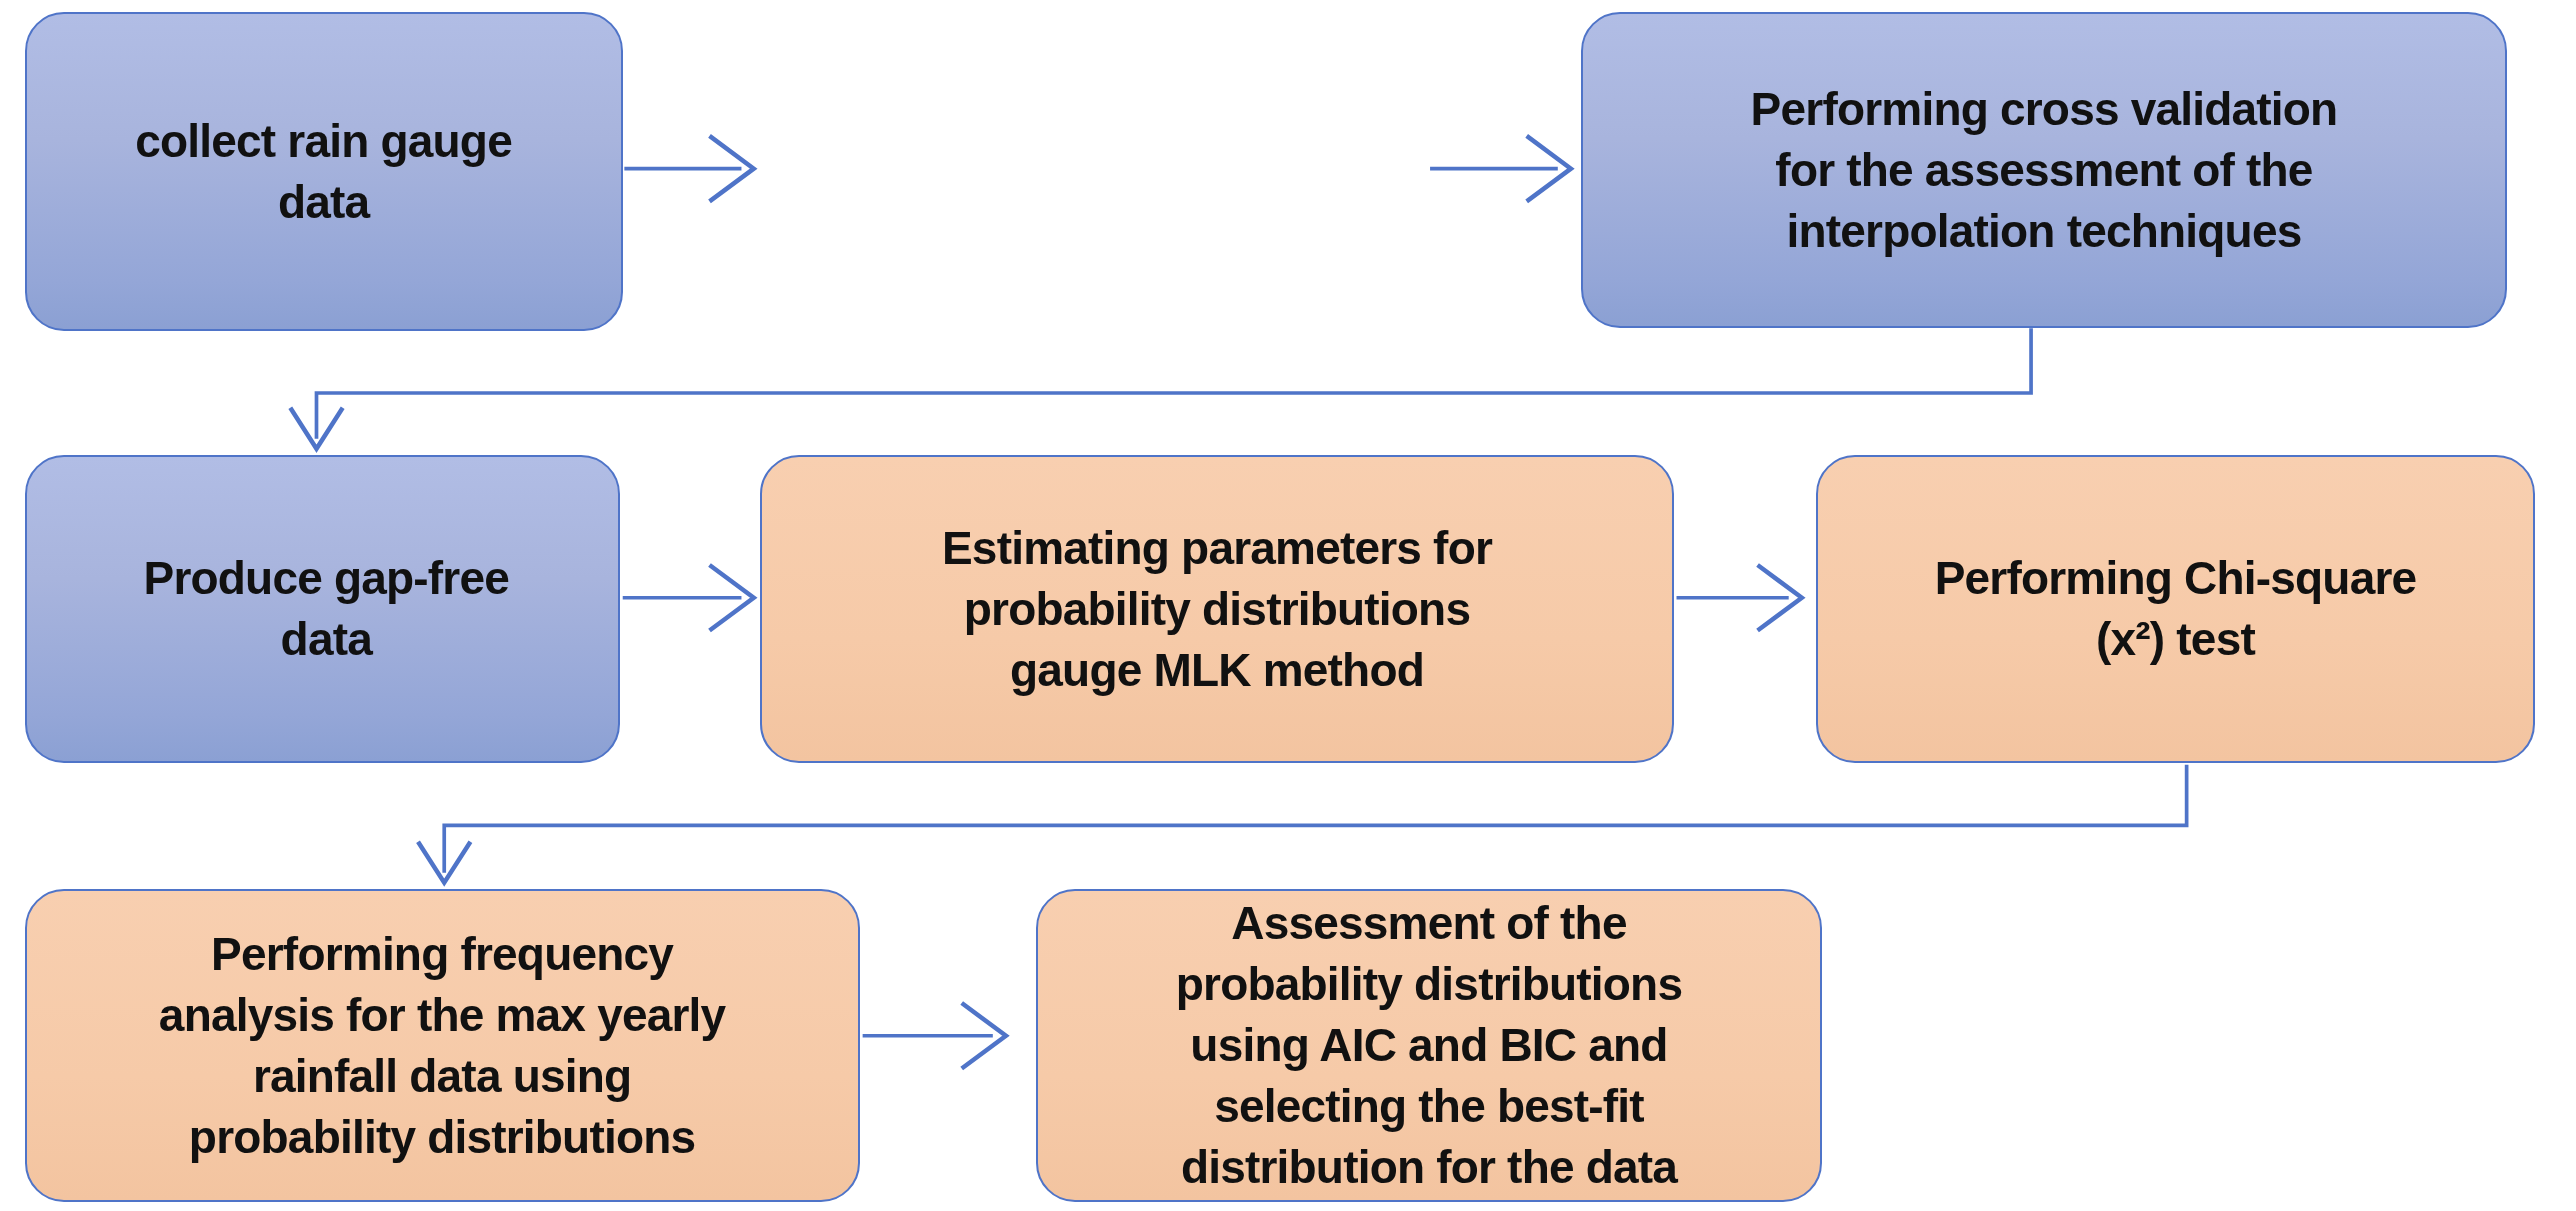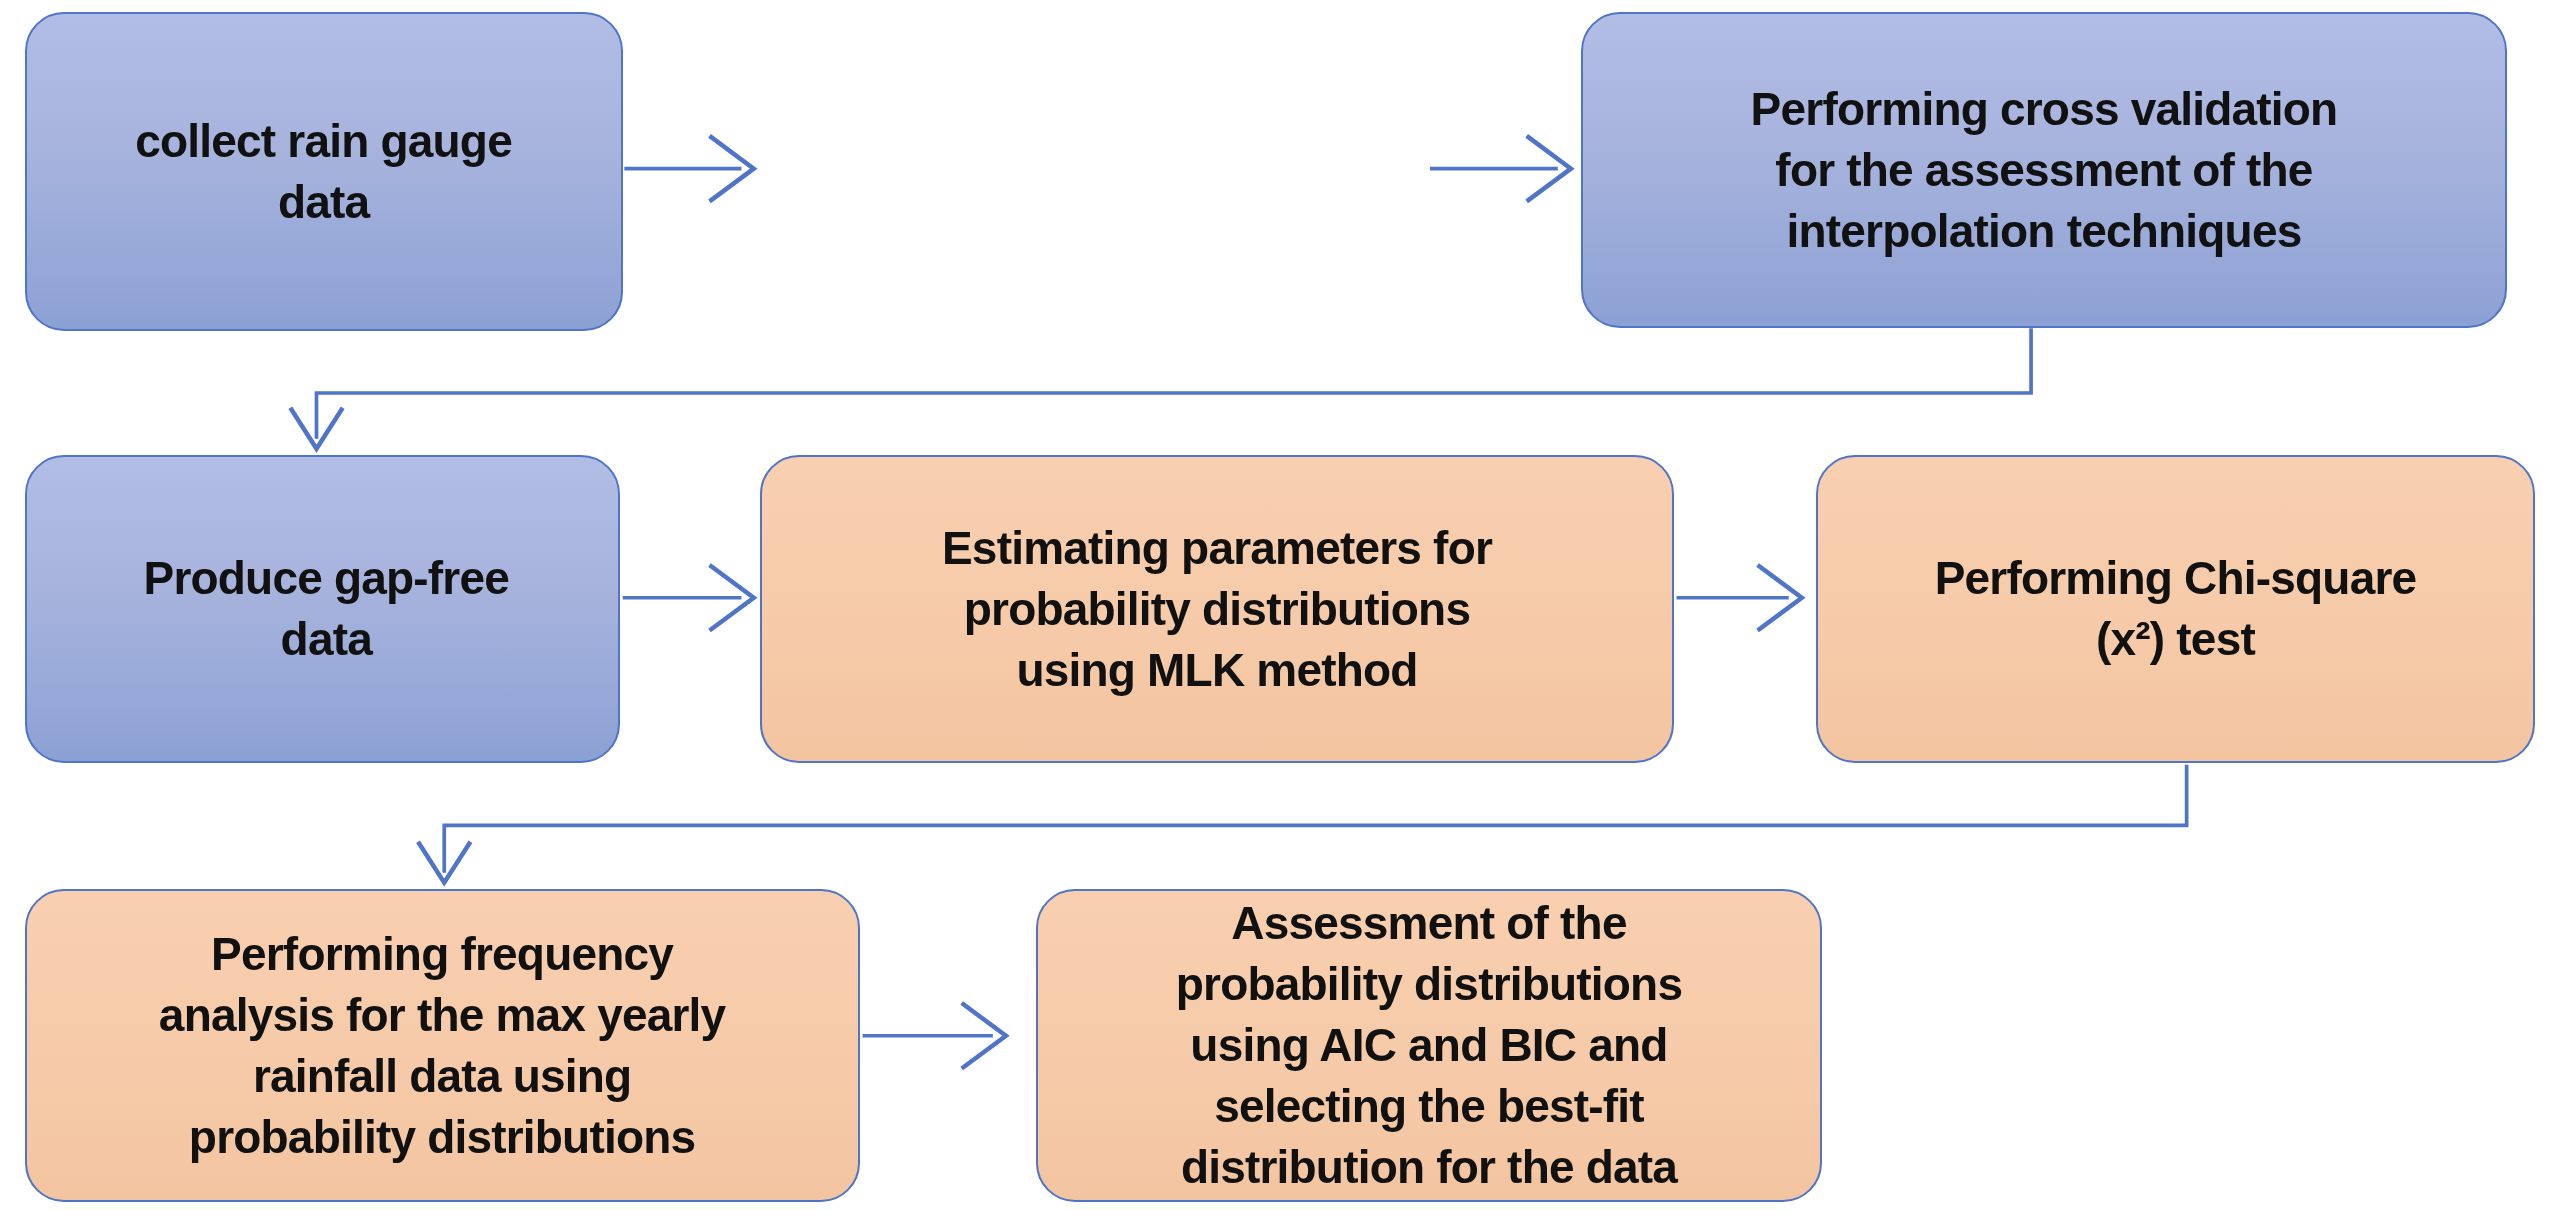--- a/index.html
+++ b/index.html
@@ -72,21 +72,21 @@
 
   <div class="flowbox blue box-3">Performing cross validation
 for the assessment of the
 interpolation techniques</div>
 
   <div class="flowbox blue box-4">Produce gap-free
 data</div>
 
   <div class="flowbox orange box-5">Estimating parameters for
 probability distributions
-using MLK method</div>
+gauge MLK method</div>
 
   <div class="flowbox orange box-6">Performing Chi-square
 (x²) test</div>
 
   <div class="flowbox orange box-7">Performing frequency
 analysis for the max yearly
 rainfall data using
 probability distributions</div>
 
   <div class="flowbox orange box-8">Assessment of the

